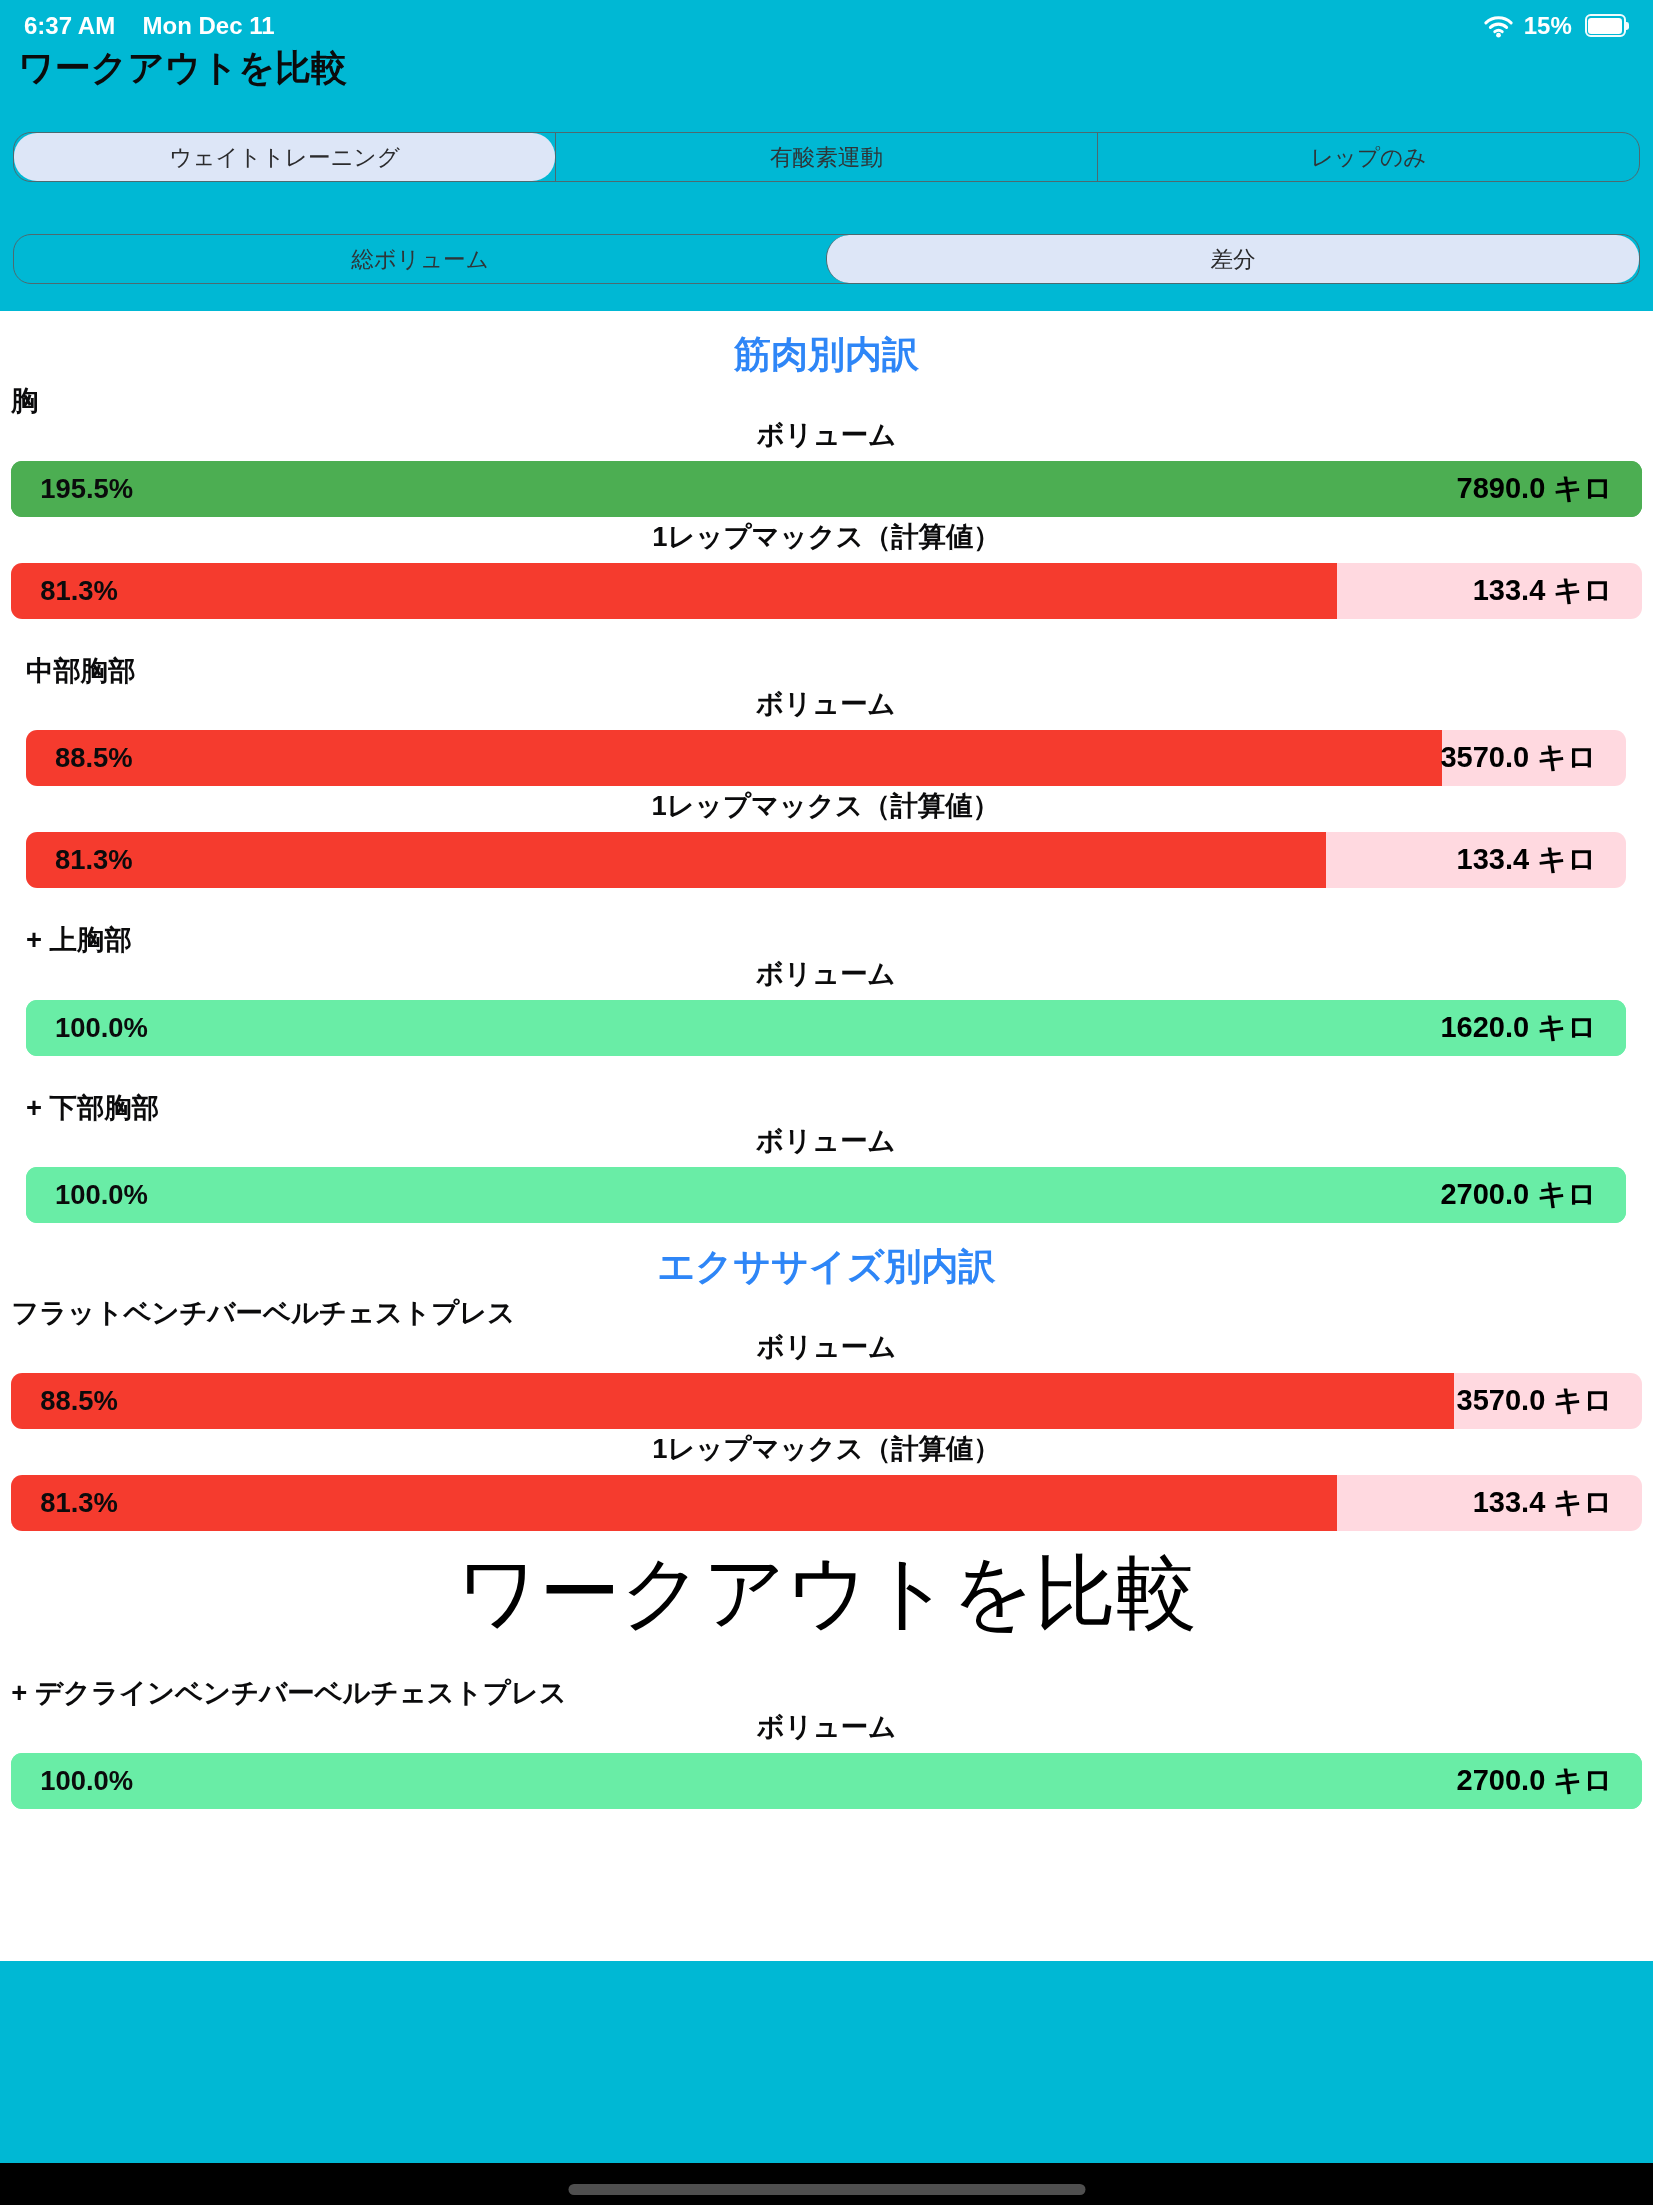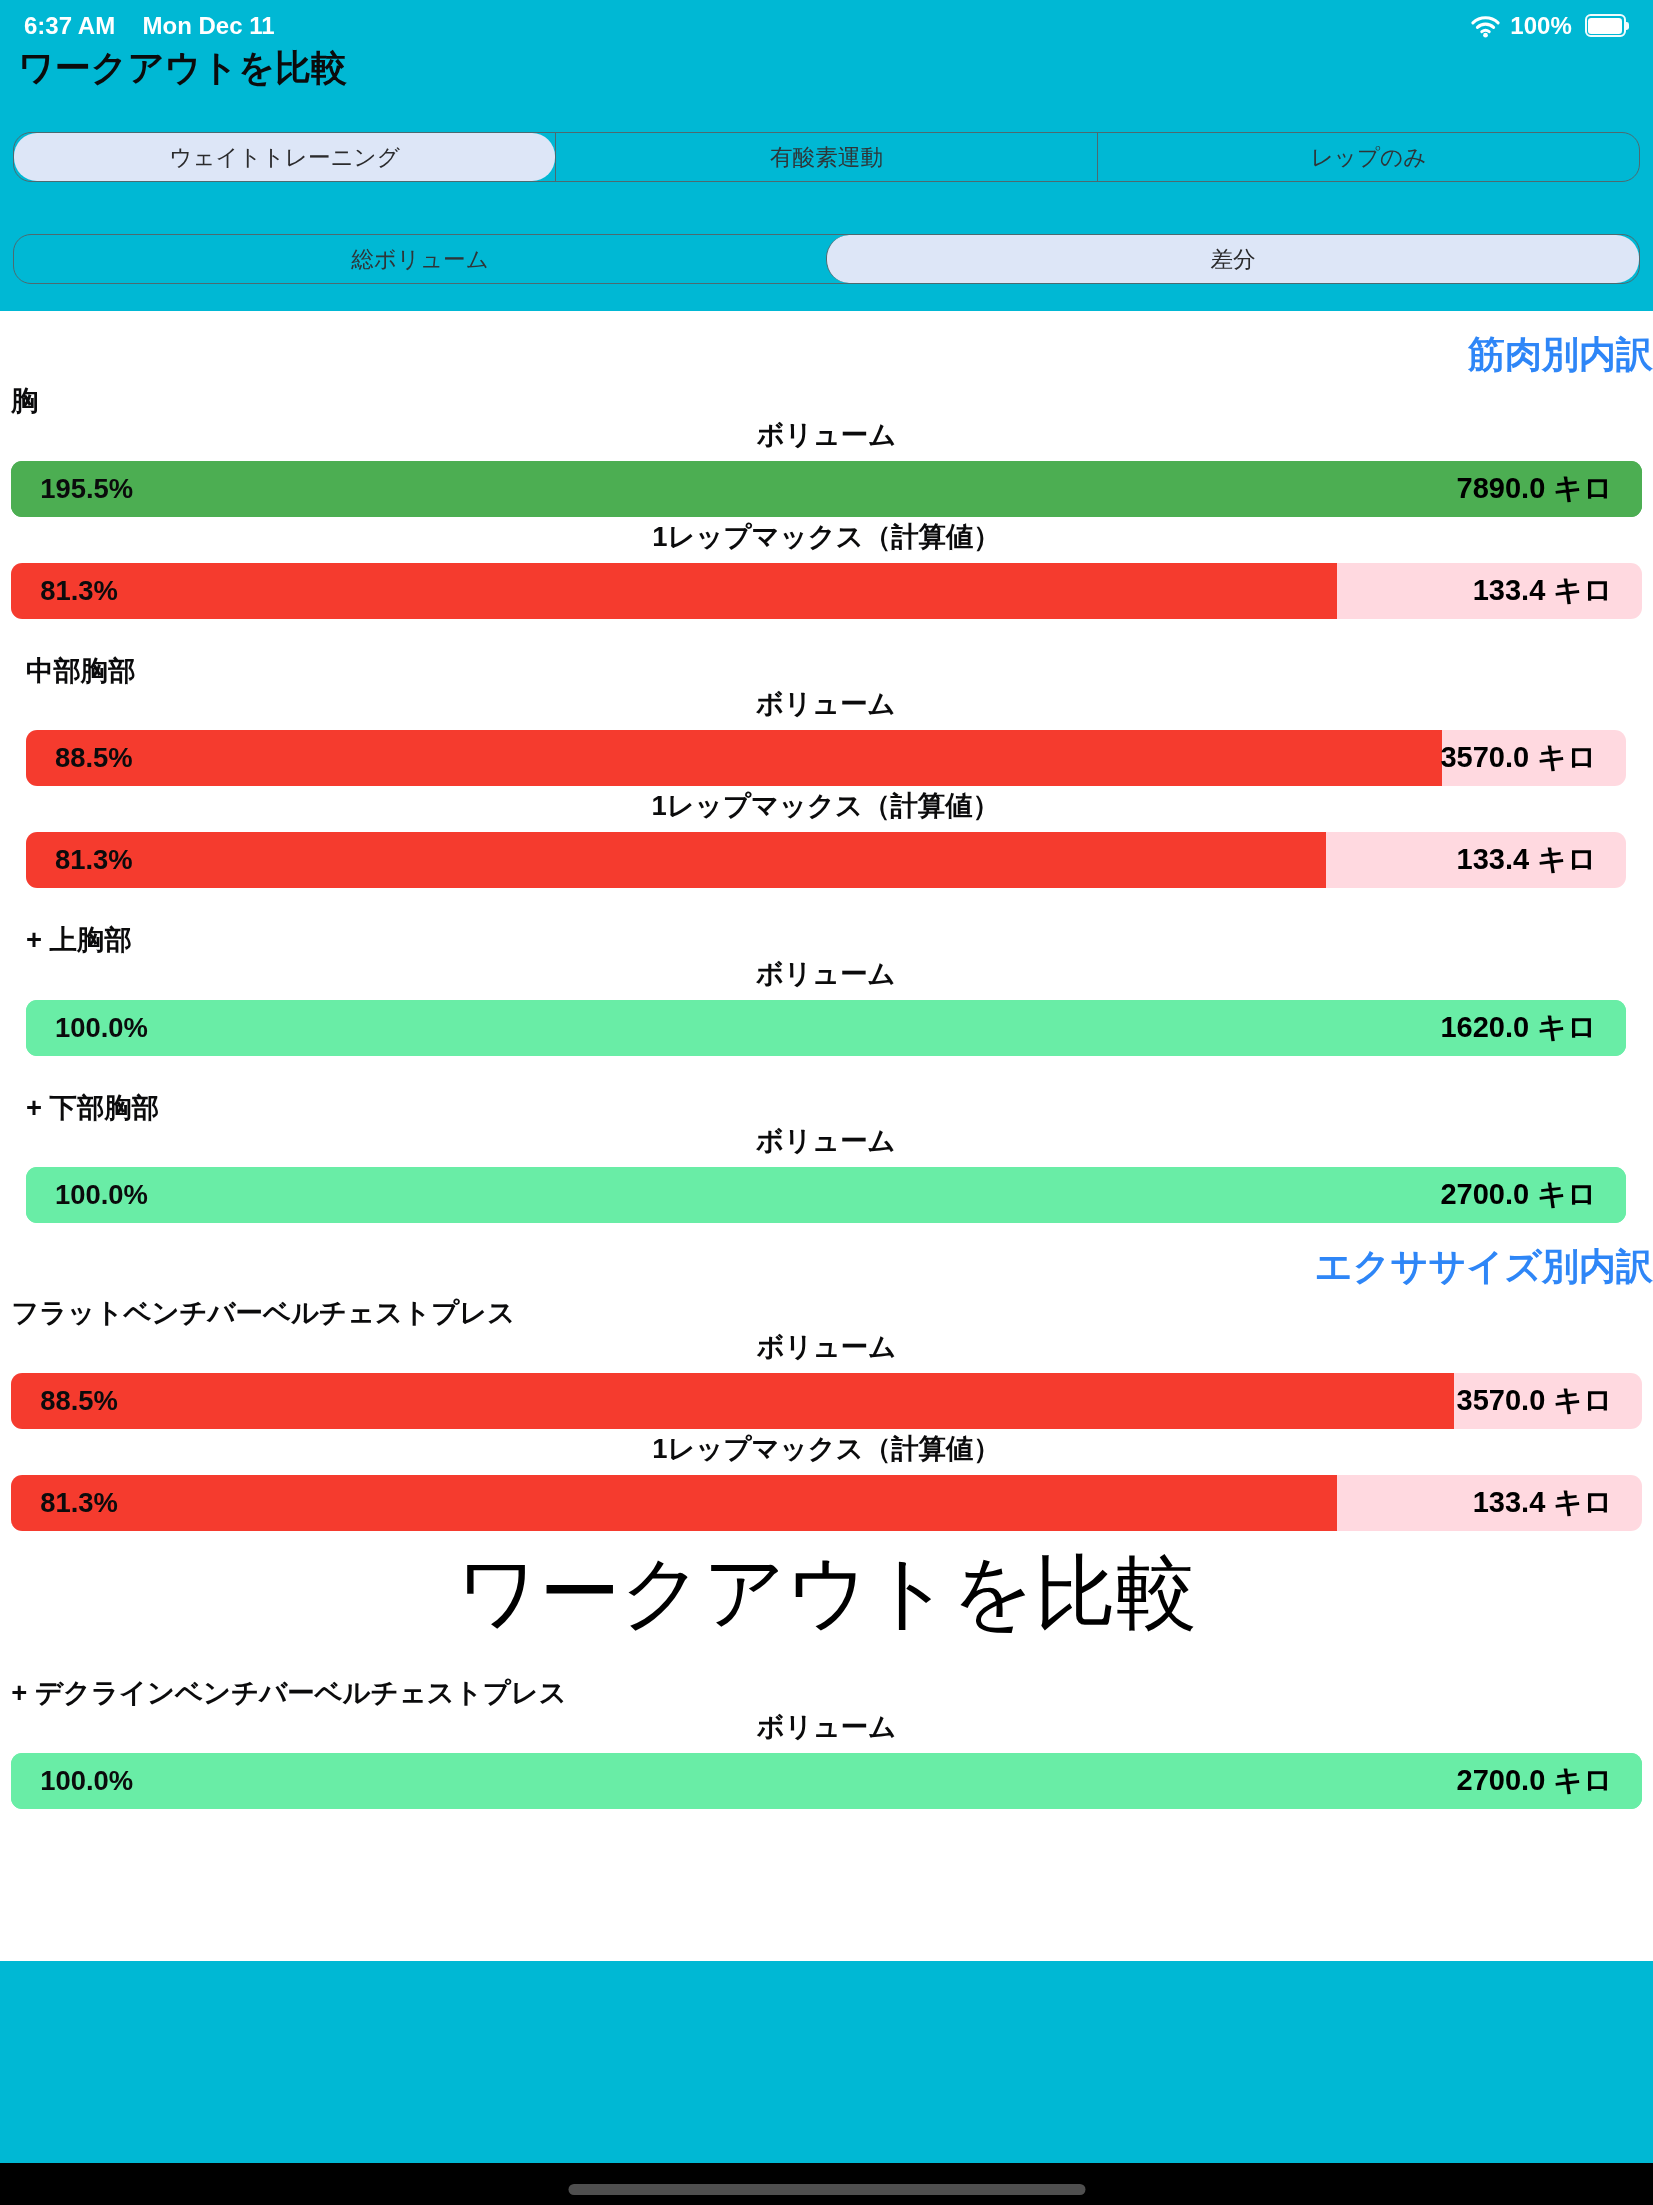--- a/index.html
+++ b/index.html
@@ -35,21 +35,21 @@
   .segmented.row2{margin-top:52px;}
   .seg-option{
     flex:1;display:flex;align-items:center;justify-content:center;
     font-size:22.6px;color:#2e3538;background:transparent;cursor:pointer;
   }
   .seg-option + .seg-option{border-left:1.6px solid #4d6a70;}
   .seg-option.selected{background:#dde6f7;color:#2b2b2d;border-radius:23px;}
   
   .content{position:absolute;top:311px;left:0;width:1653px;background:#fff;}
   .section-title{
-    margin-top:21px;text-align:right;font-size:37px;line-height:45px;
+    margin-top:21px;text-align:center;font-size:37px;line-height:45px;
     font-weight:600;color:#2e86f7;
   }
   .group{margin:36px 11.3px 0 11.3px;}
   .section-title + .group{margin-top:8px;}
   .group.indent{margin-left:26px;margin-right:27.4px;}
   .group-name{font-size:27.4px;font-weight:600;color:#0b0b0c;line-height:32px;}
   .metric-label{font-size:27.4px;font-weight:600;color:#0b0b0c;line-height:32px;margin-top:1.6px;text-align:center;}
   .metric + .metric .metric-label{margin-top:4px;}
   .bar{
     position:relative;height:56px;margin-top:10px;border-radius:11.3px;overflow:hidden;
@@ -91,21 +91,21 @@
       <span>6:37 AM</span>
       <span>Mon Dec 11</span>
     </div>
     <div class="status-right">
       <svg class="wifi-icon" viewBox="0 0 24 19" aria-hidden="true">
         <path d="M2 7 a14.5 14.5 0 0 1 20 0" fill="none" stroke="#fff" stroke-width="2.4" stroke-linecap="round"></path>
         <path d="M5.6 10.6 a9.2 9.2 0 0 1 12.8 0" fill="none" stroke="#fff" stroke-width="2.4" stroke-linecap="round"></path>
         <path d="M9.1 14 a4.6 4.6 0 0 1 5.8 0" fill="none" stroke="#fff" stroke-width="2.4" stroke-linecap="round"></path>
         <circle cx="12" cy="16.8" r="1.9" fill="#fff"></circle>
       </svg>
-      <span>100%</span>
+      <span>15%</span>
       <span class="battery">
         <span class="level"></span>
           <span class="tip"></span>
       </span>
     </div>
   </div>
   <div class="nav-title">ワークアウトを比較</div>
 
   <div class="segmented row1">
     <div class="seg-option selected">ウェイトトレーニング</div>

